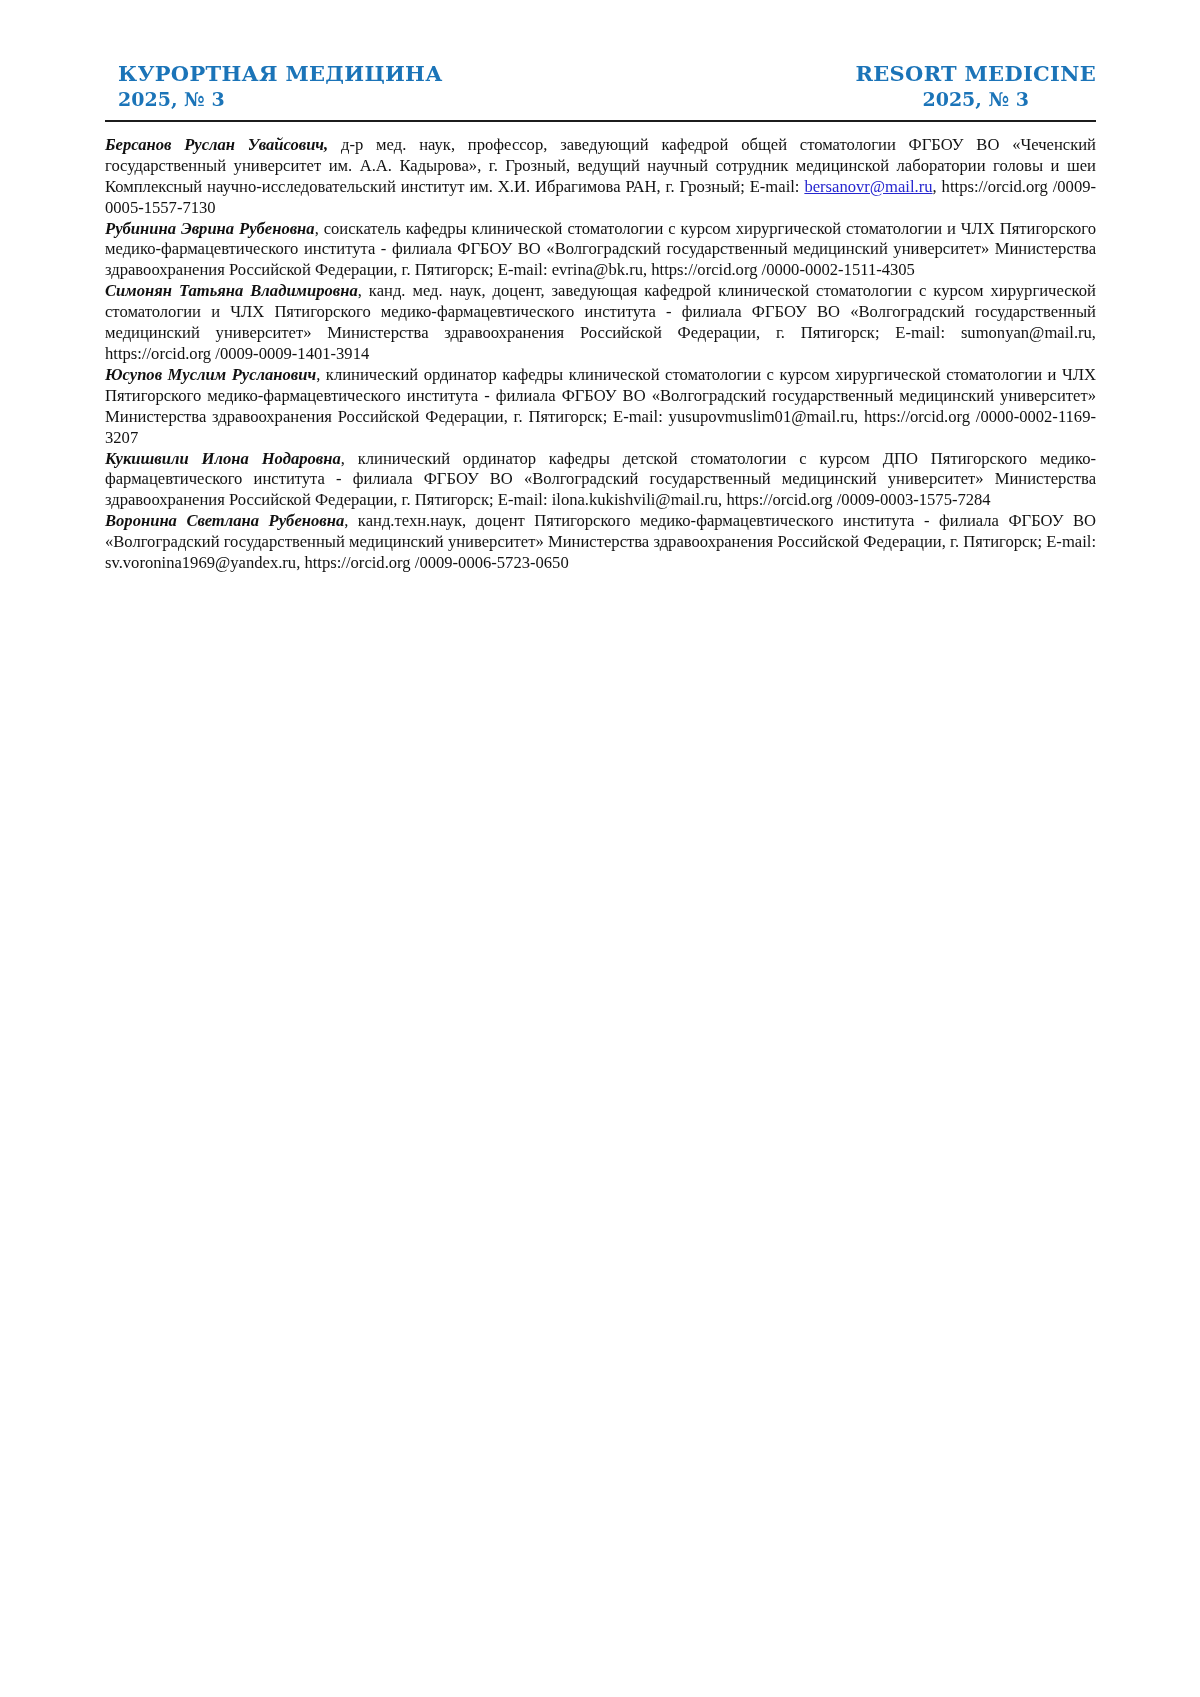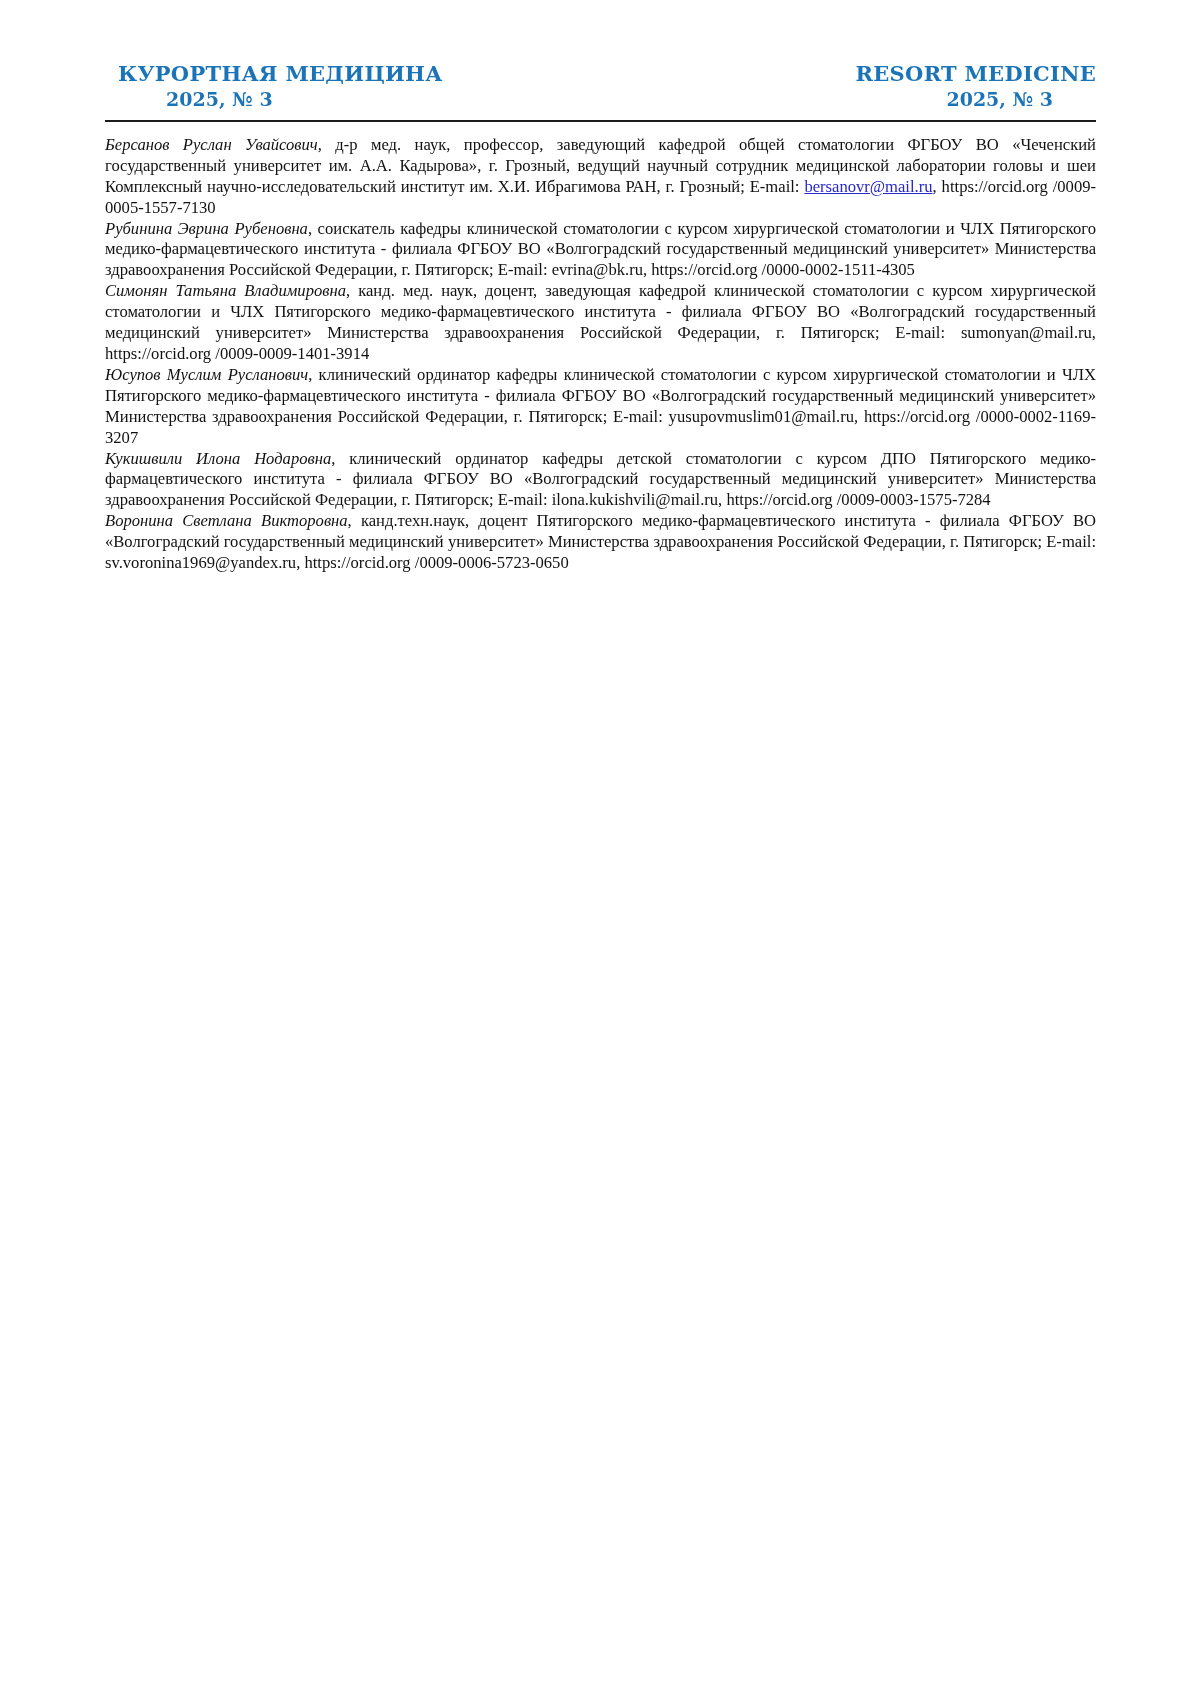--- a/index.html
+++ b/index.html
@@ -43,40 +43,39 @@
     letter-spacing: 0.3px;
     color: #1b74b8;
     line-height: 1.15;
   }
   .journal-issue {
     font-family: "DejaVu Serif", serif;
     font-weight: 700;
     font-size: 19px;
     color: #1b74b8;
     line-height: 1.2;
-    margin-left: 48px;
   }
   .header-rule {
     border: none;
     border-top: 2.5px solid #1c1c1c;
     margin: 9px 0 0 0;
   }
   
   .authors {
     margin-top: 13px;
     font-size: 16.6px;
     line-height: 20.9px;
     text-align: justify;
   }
   .author-entry {
     margin: 0;
     padding: 0;
   }
   .author-name {
-    font-weight: 400;
+    font-weight: 700;
     font-style: italic;
   }
   .email-link {
     color: #2626cf;
     text-decoration: underline;
     cursor: pointer;
   }
   
   .footer {
     position: absolute;
@@ -107,18 +106,18 @@
     </div>
 
     <hr class="header-rule">
 
     <div class="authors" id="authors-section">
         <p class="author-entry"><span class="author-name">Берсанов Руслан Увайсович,</span> д-р мед. наук, профессор, заведующий кафедрой общей стоматологии ФГБОУ ВО «Чеченский государственный университет им. А.А. Кадырова», г. Грозный, ведущий научный сотрудник медицинской лаборатории головы и шеи Комплексный научно-исследовательский институт им. Х.И. Ибрагимова РАН, г. Грозный; E-mail: <a class="email-link" href="#">bersanovr@mail.ru</a>, https://orcid.org /0009-0005-1557-7130</p>
         <p class="author-entry"><span class="author-name">Рубинина Эврина Рубеновна</span>, соискатель кафедры клинической стоматологии с курсом хирургической стоматологии и ЧЛХ Пятигорского медико-фармацевтического института - филиала ФГБОУ ВО «Волгоградский государственный медицинский университет» Министерства здравоохранения Российской Федерации, г. Пятигорск; E-mail: evrina@bk.ru, https://orcid.org /0000-0002-1511-4305</p>
         <p class="author-entry"><span class="author-name">Симонян Татьяна Владимировна</span>, канд. мед. наук, доцент, заведующая кафедрой клинической стоматологии с курсом хирургической стоматологии и ЧЛХ Пятигорского медико-фармацевтического института - филиала ФГБОУ ВО «Волгоградский государственный медицинский университет» Министерства здравоохранения Российской Федерации, г. Пятигорск; E-mail: sumonyan@mail.ru, https://orcid.org /0009-0009-1401-3914</p>
         <p class="author-entry"><span class="author-name">Юсупов Муслим Русланович</span>, клинический ординатор кафедры клинической стоматологии с курсом хирургической стоматологии и ЧЛХ Пятигорского медико-фармацевтического института - филиала ФГБОУ ВО «Волгоградский государственный медицинский университет» Министерства здравоохранения Российской Федерации, г. Пятигорск; E-mail: yusupovmuslim01@mail.ru, https://orcid.org /0000-0002-1169-3207</p>
         <p class="author-entry"><span class="author-name">Кукишвили Илона Нодаровна</span>, клинический ординатор кафедры детской стоматологии с курсом ДПО Пятигорского медико-фармацевтического института - филиала ФГБОУ ВО «Волгоградский государственный медицинский университет» Министерства здравоохранения Российской Федерации, г. Пятигорск; E-mail: ilona.kukishvili@mail.ru, https://orcid.org /0009-0003-1575-7284</p>
-        <p class="author-entry"><span class="author-name">Воронина Светлана Викторовна</span>, канд.техн.наук, доцент Пятигорского медико-фармацевтического института - филиала ФГБОУ ВО «Волгоградский государственный медицинский университет» Министерства здравоохранения Российской Федерации, г. Пятигорск; E-mail: sv.voronina1969@yandex.ru, https://orcid.org /0009-0006-5723-0650</p>
+        <p class="author-entry"><span class="author-name">Воронина Светлана Рубеновна</span>, канд.техн.наук, доцент Пятигорского медико-фармацевтического института - филиала ФГБОУ ВО «Волгоградский государственный медицинский университет» Министерства здравоохранения Российской Федерации, г. Пятигорск; E-mail: sv.voronina1969@yandex.ru, https://orcid.org /0009-0006-5723-0650</p>
       </div>
 
   </div>
 
 </div>
 
 </body></html>

